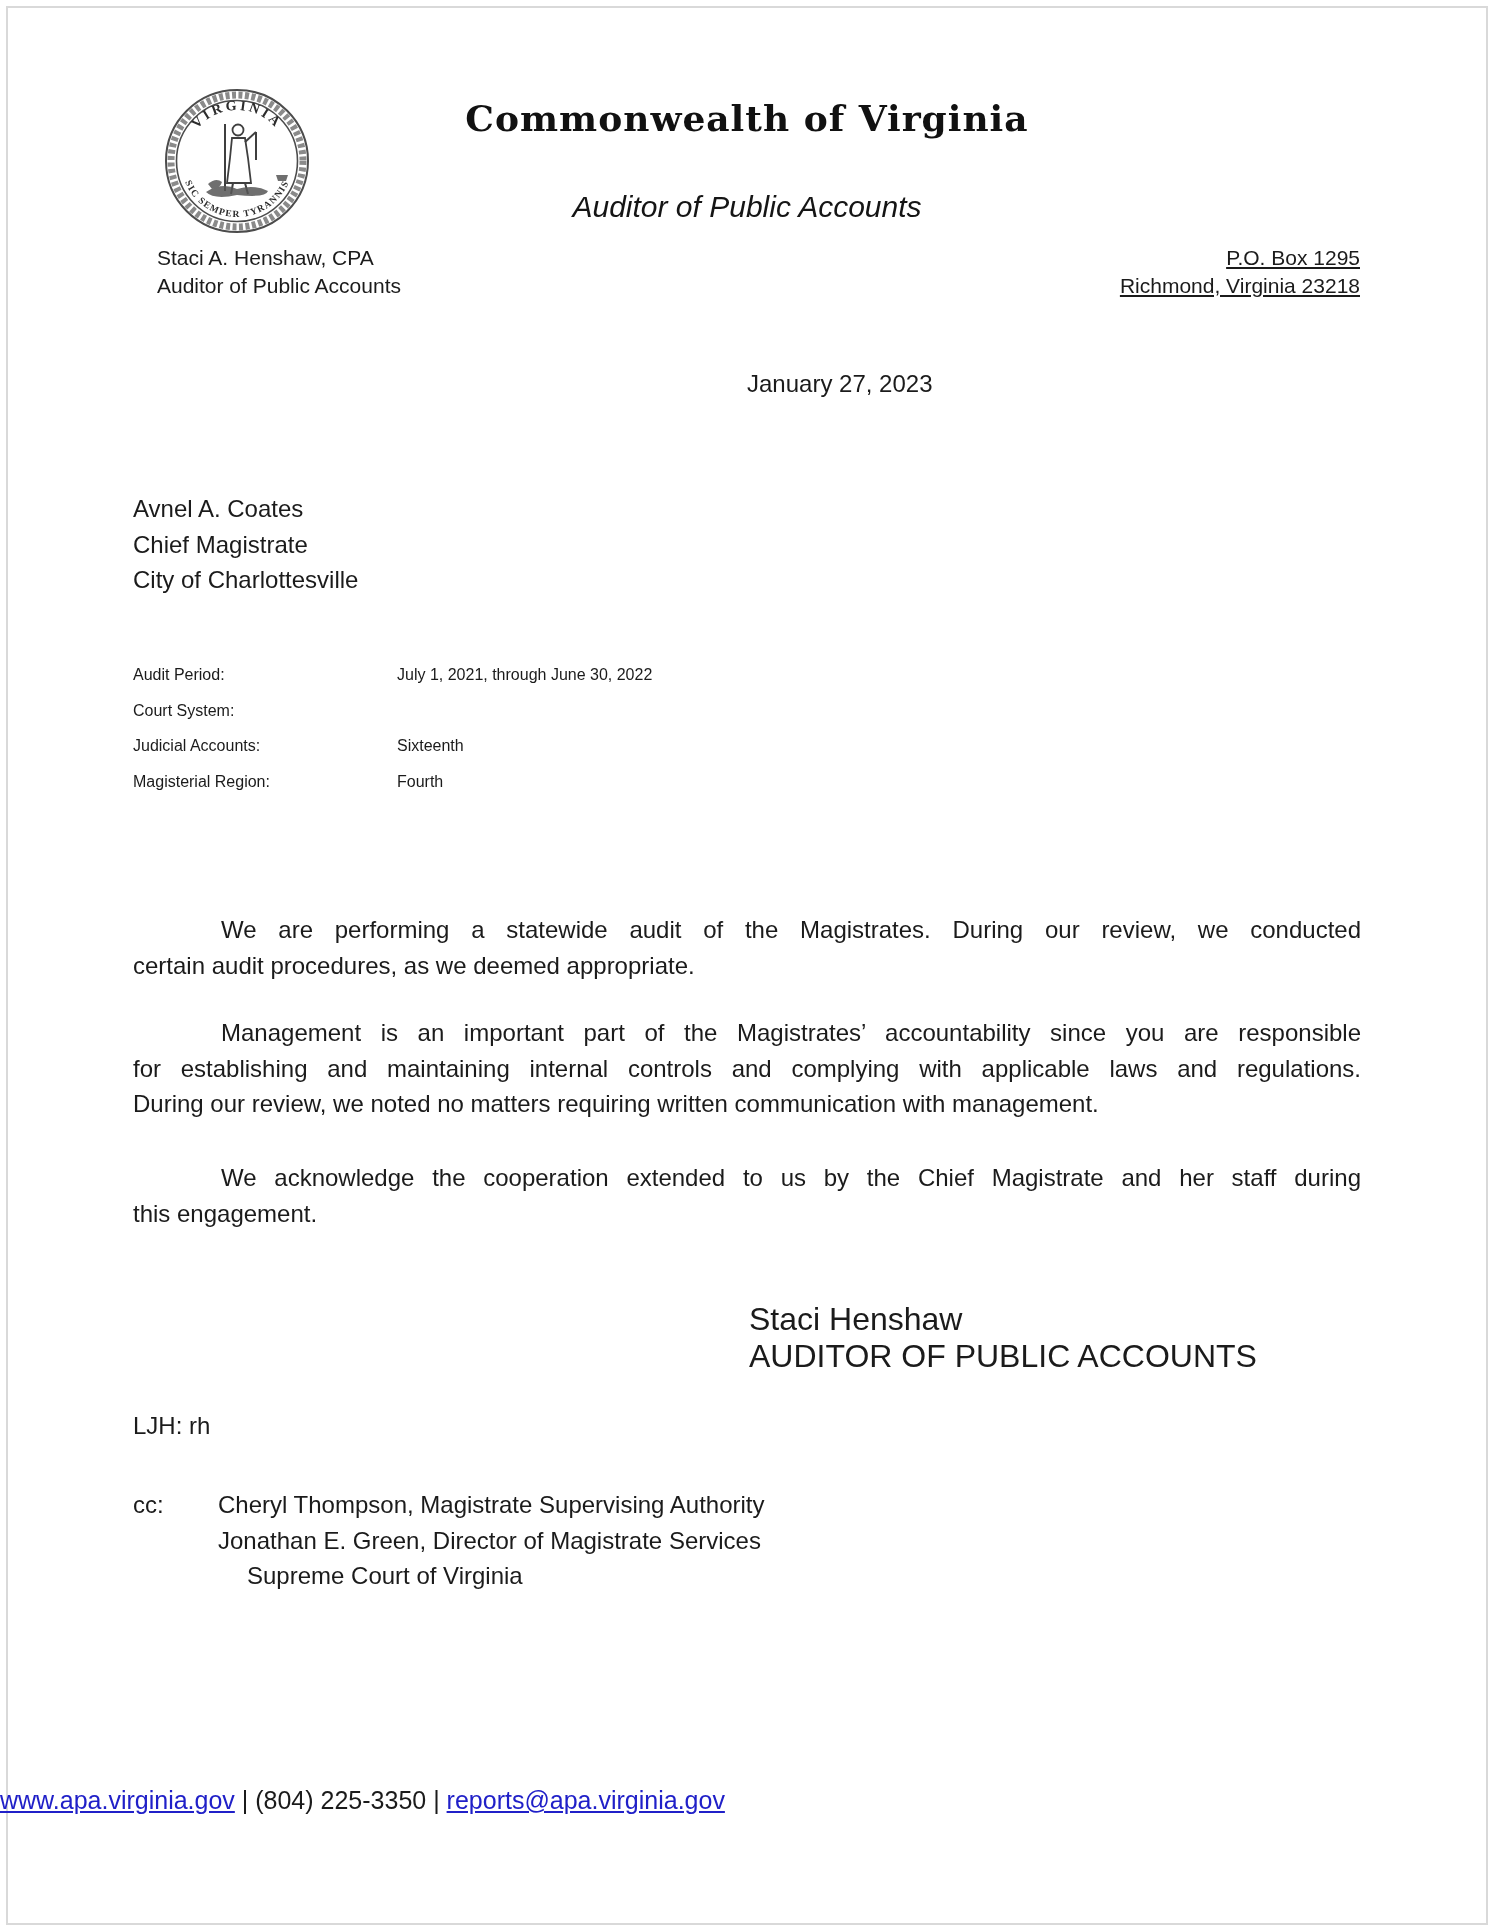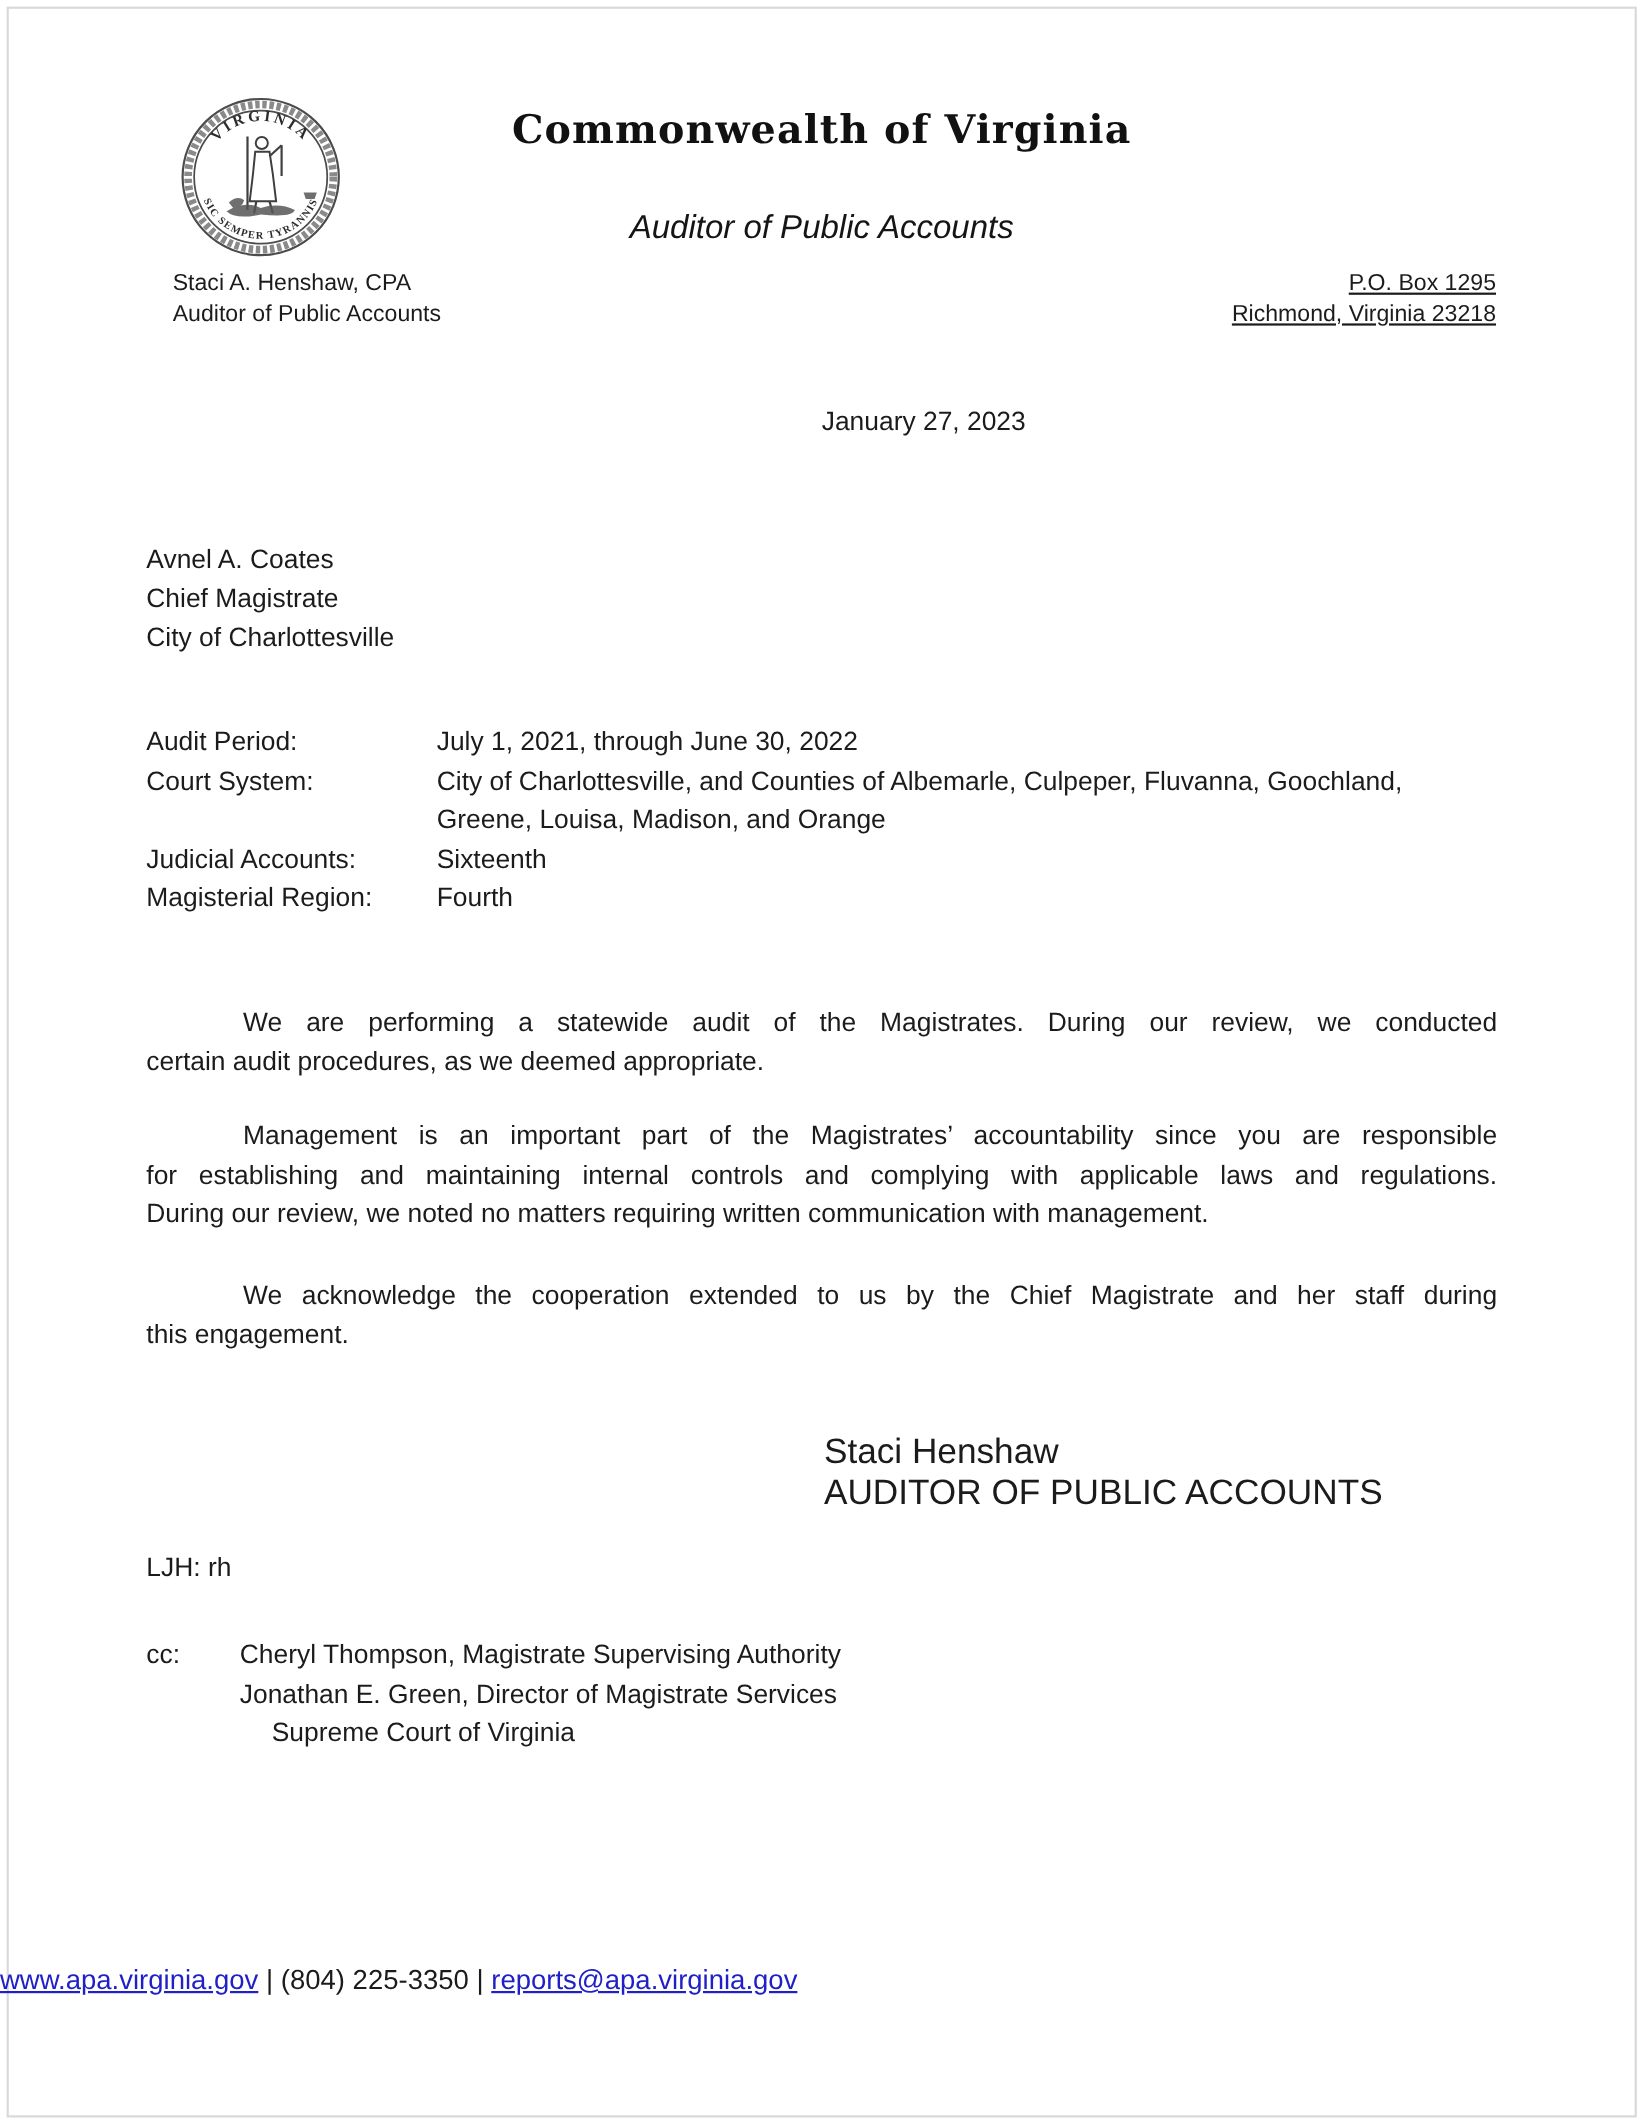--- a/index.html
+++ b/index.html
@@ -23,21 +23,21 @@
   .lh-subtitle{
     position:absolute;left:0;right:0;top:190px;
     text-align:center;font-style:italic;font-size:30px;color:#151515;
   }
   .contact-left{position:absolute;left:157px;top:244px;font-size:21px;line-height:28px;}
   .contact-right{position:absolute;right:134px;top:244px;font-size:21px;line-height:28px;text-align:right;text-decoration:underline;}
 
   
   .date{position:absolute;left:747px;top:370px;font-size:24px;}
   .recipient{position:absolute;left:133px;top:478px;font-size:24px;line-height:35.5px;margin-top:13px;}
-  .audit{position:absolute;left:133px;top:657px;width:1228px;font-size:24px;line-height:35.5px;}
+  .audit{position:absolute;left:133px;top:657px;width:1228px;font-size:16px;line-height:35.5px;}
   .audit .row{display:flex;}
   .audit .lbl{width:264px;flex:0 0 264px;}
   .audit .val div{white-space:nowrap;}
 
   .para{position:absolute;left:133px;width:1228px;font-size:24px;line-height:35.5px;}
   .p1{top:912px;}
   .p2{top:1015px;}
   .p3{top:1160px;}
   .line-j{text-align:justify;text-align-last:justify;}
   .line-l{text-align:left;}
@@ -117,24 +117,20 @@
 
   <div class="audit">
     <div class="row">
       <div class="lbl">Audit Period:</div>
       <div class="val">
           <div>July 1, 2021, through June 30, 2022</div>
         </div>
     </div>
     <div class="row">
       <div class="lbl">Court System:</div>
-      <div class="val">
-        <div>City of Charlottesville, and Counties of Albemarle, Culpeper, Fluvanna, Goochland,</div>
-        <div>Greene, Louisa, Madison, and Orange</div>
-      </div>
     </div>
     <div class="row">
       <div class="lbl">Judicial Accounts:</div>
       <div class="val">
           <div>Sixteenth</div>
         </div>
     </div>
     <div class="row">
       <div class="lbl">Magisterial Region:</div>
       <div class="val">

